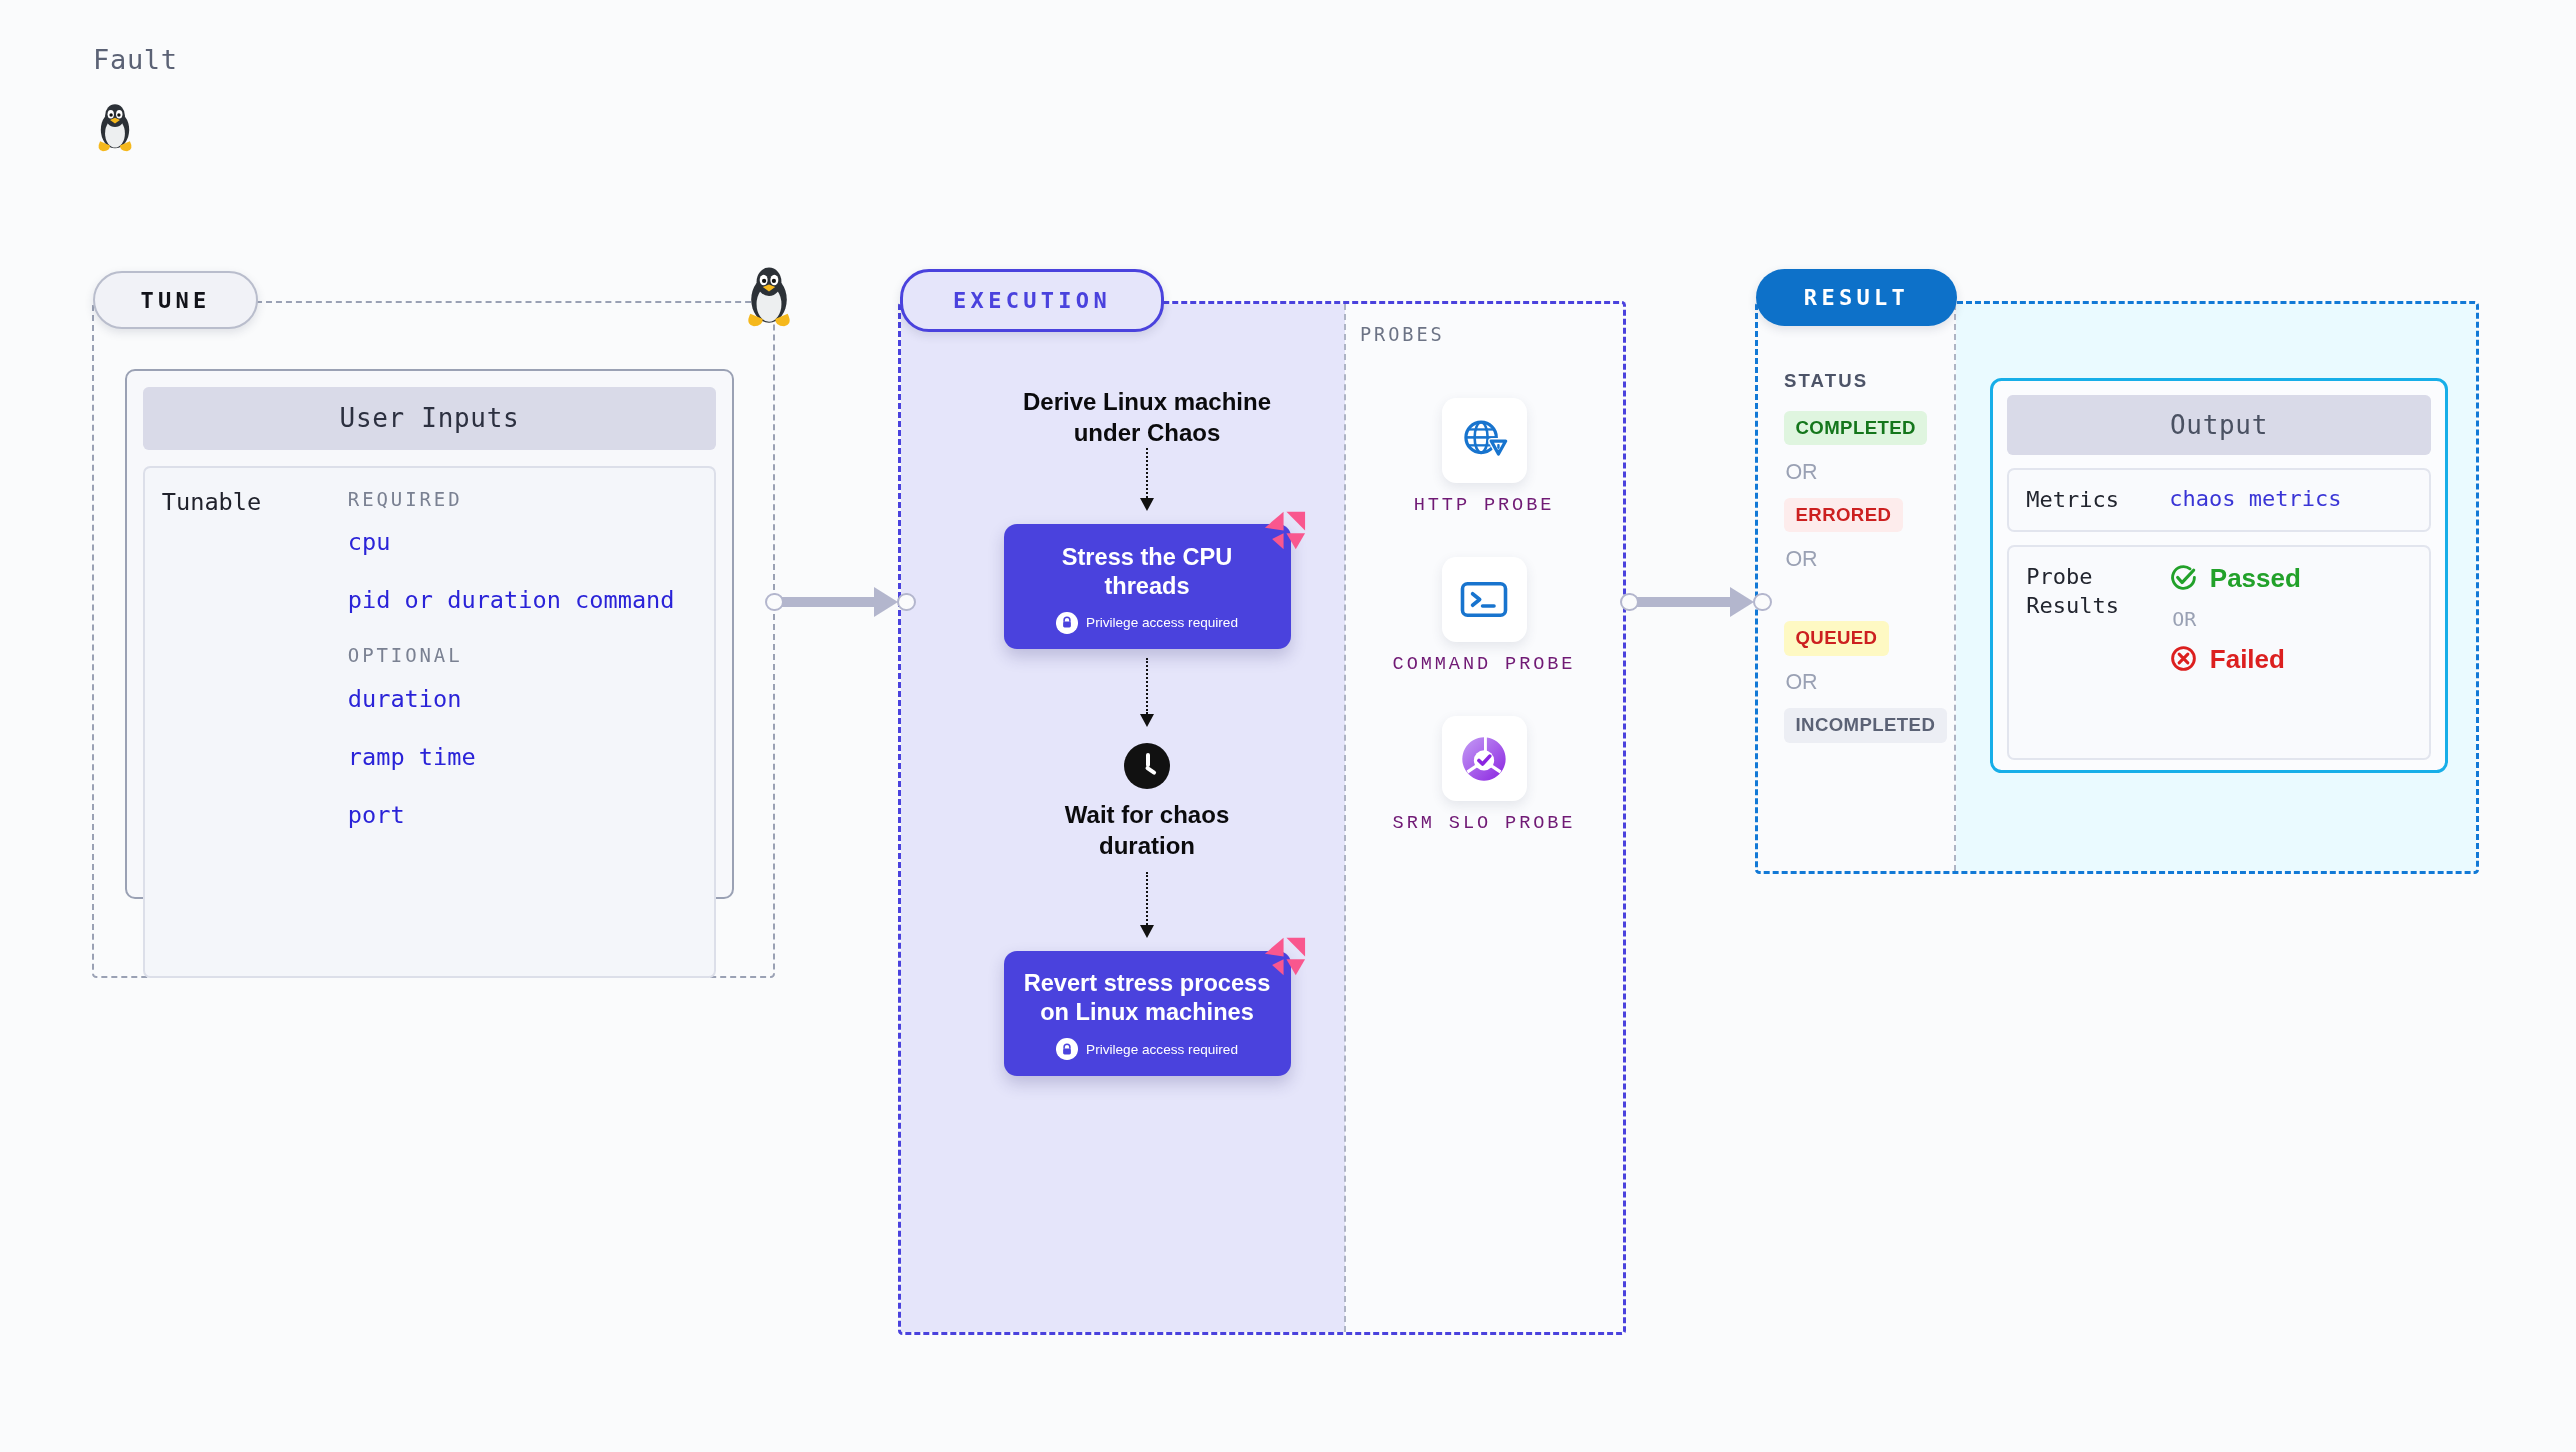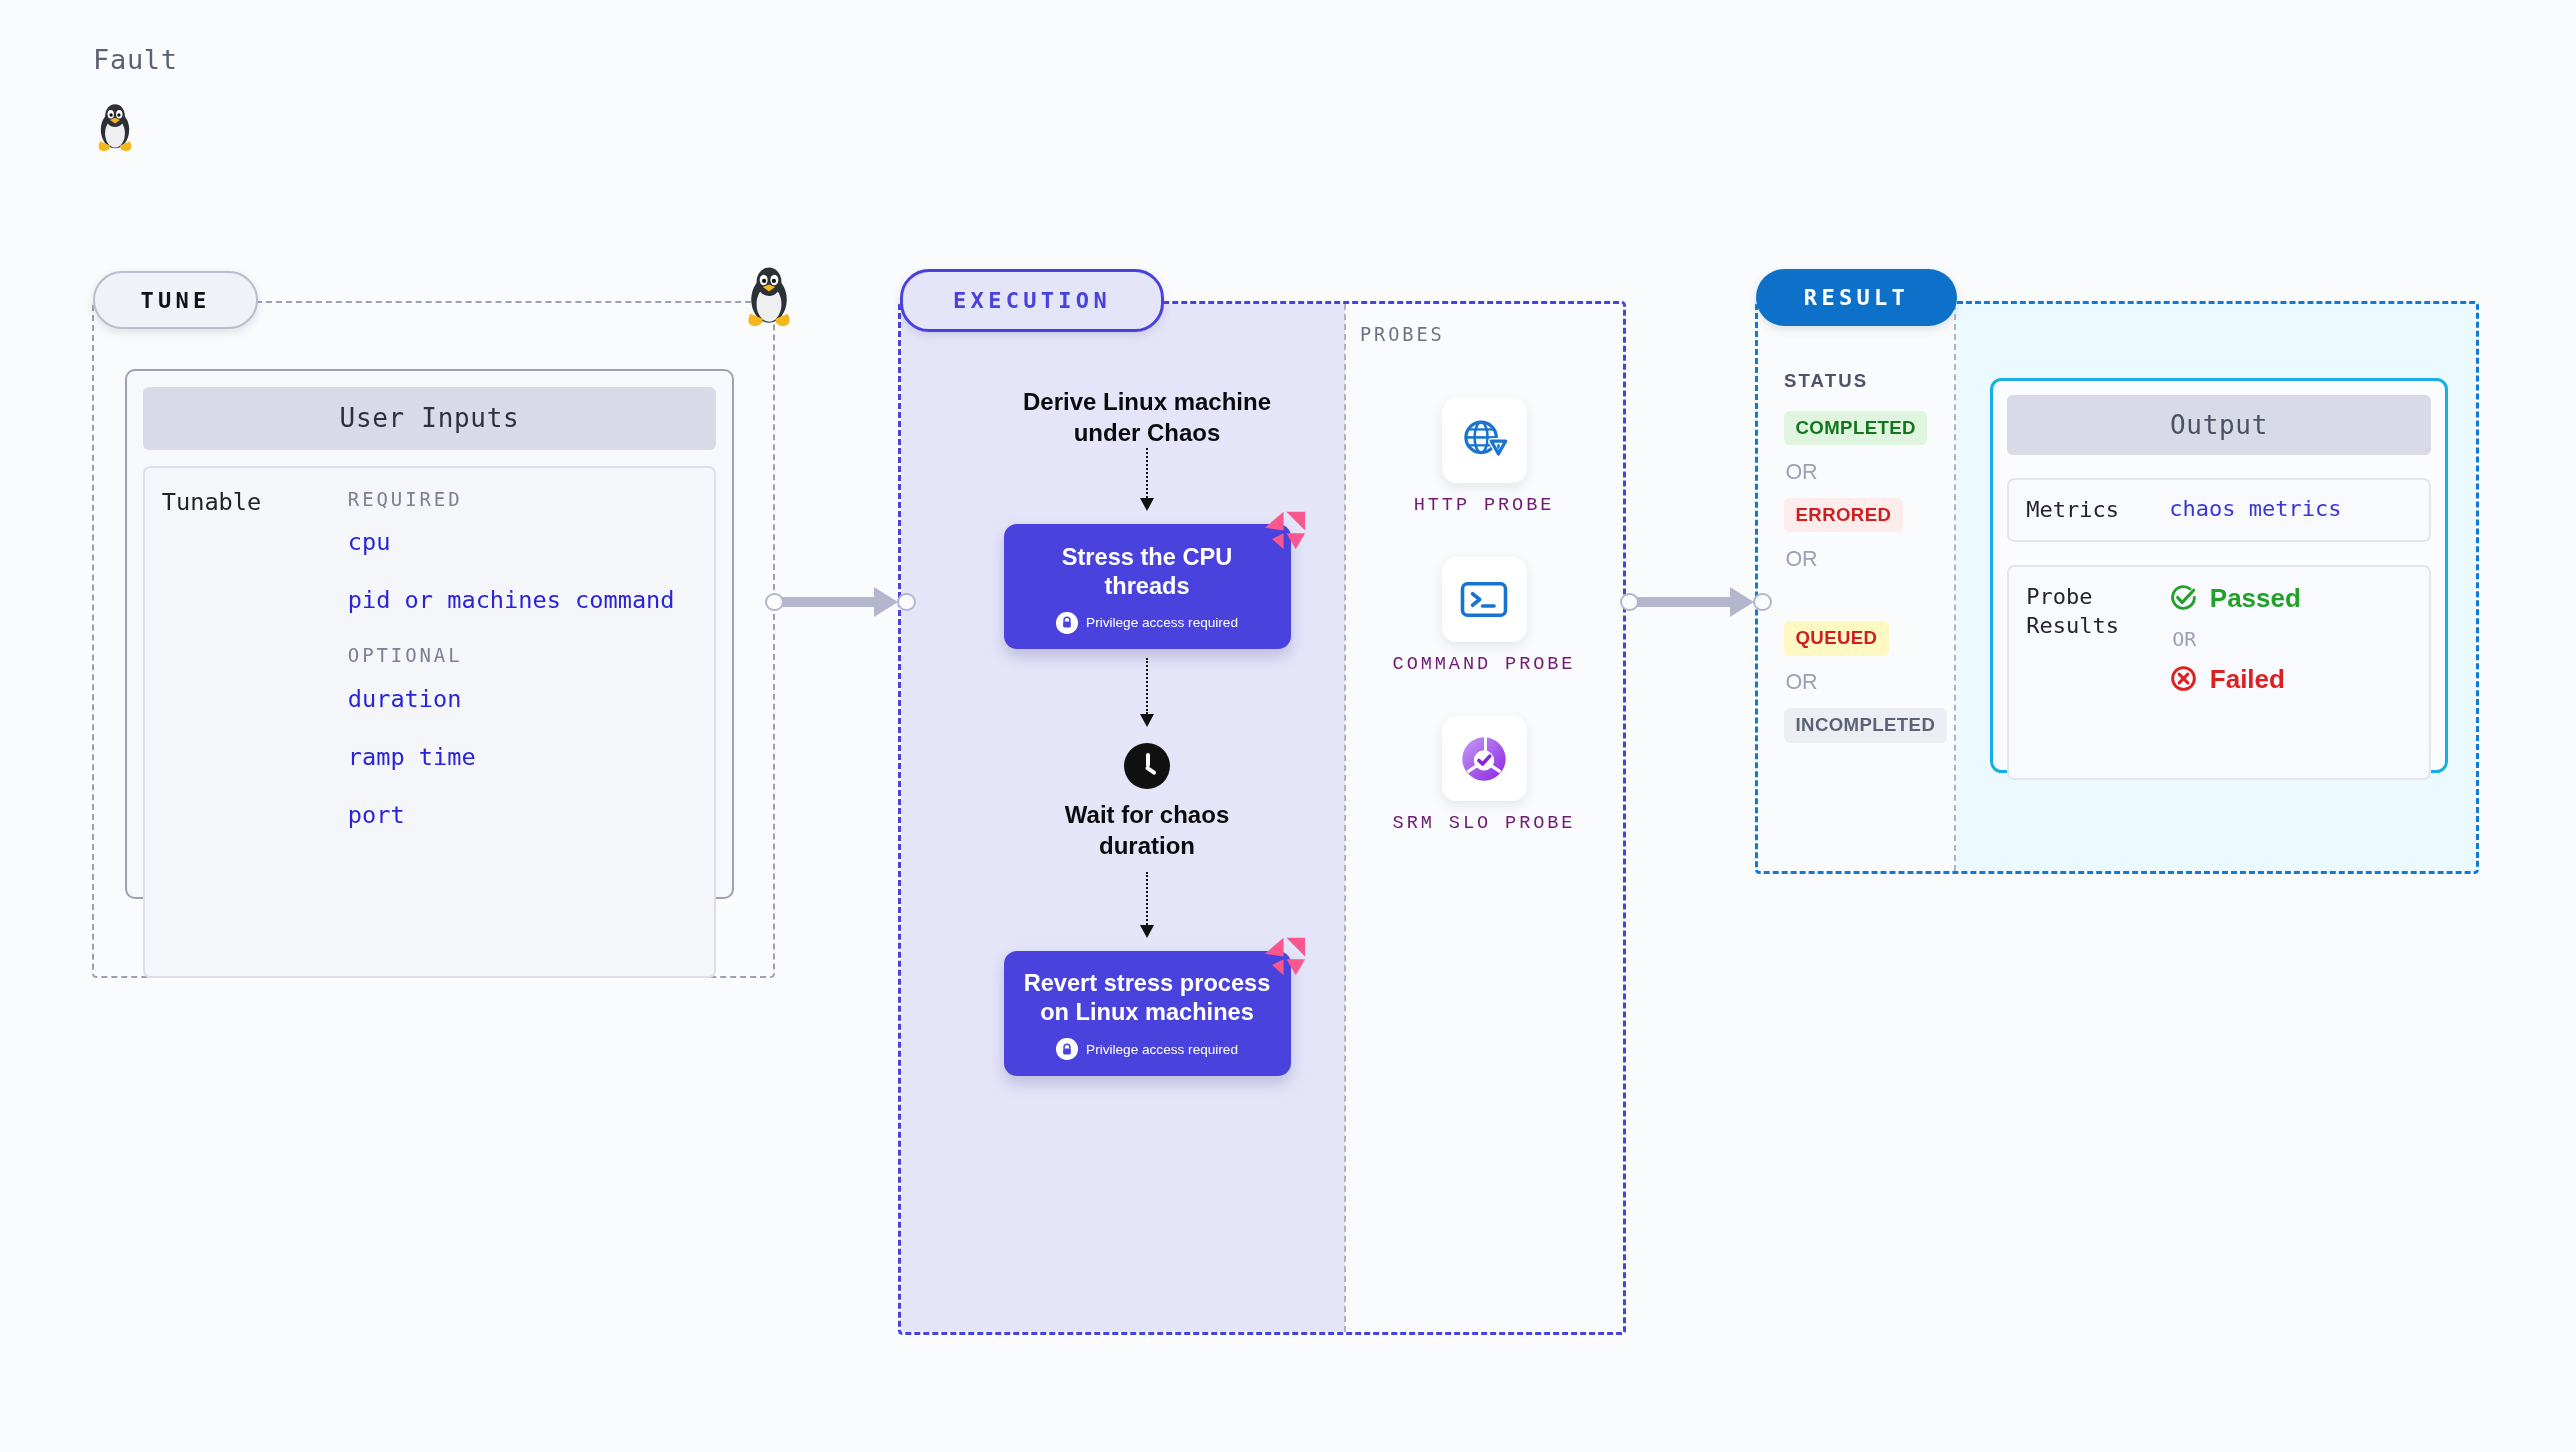--- a/index.html
+++ b/index.html
@@ -83,21 +83,21 @@
   #result-divider{position:absolute;left:1954px;top:304px;width:0;height:567px;border-left:2.1px dashed #aeb4c4;}
   #result-pill{left:1756px;top:269px;width:201px;height:57px;background:#0d71c9;color:#fff;font-size:22px;border:none;}
   #status-col{position:absolute;left:1784px;top:370px;width:172px;z-index:6;}
   #status-label{font-size:18.6px;font-weight:bold;color:#4d5costa;color:#4d5468;letter-spacing:2.1px;margin-bottom:18.6px;}
   .badge{display:inline-block;padding:6.4px 11.5px;border-radius:5.7px;font-size:18.6px;font-weight:bold;letter-spacing:0.4px;}
   .or{font-size:21.5px;color:#9aa1b4;margin:14.3px 0 13px 1.4px;}
   #output-card{position:absolute;left:1990px;top:378px;width:458px;height:395px;
     background:#fbfcfe;border:3.6px solid #17aee8;border-radius:11.5px;box-sizing:border-box;padding:14.3px;z-index:6;}
   #output-header{height:60px;background:#d9dae8;border-radius:5.7px;display:flex;align-items:center;justify-content:center;
     font-family:"DejaVu Sans Mono", monospace;font-size:26px;color:#4a5162;letter-spacing:0.7px;}
-  .out-row{margin-top:23px;border:2.1px solid #e2e5ee;border-radius:7.2px;background:#f9fafd;
+  .out-row{margin-top:13px;border:2.1px solid #e2e5ee;border-radius:7.2px;background:#f9fafd;
     box-sizing:border-box;padding:15.8px 17px;display:flex;}
   .out-key{font-family:"DejaVu Sans Mono", monospace;font-size:22px;color:#22252f;width:143px;flex:none;line-height:1.3;}
   .out-val{font-family:"DejaVu Sans Mono", monospace;font-size:22px;color:#3a35d6;}
   .res-line{display:flex;align-items:center;gap:11.5px;}
   .res-line .txt{font-size:26px;font-weight:bold;}
   .res-or{font-family:"DejaVu Sans Mono", monospace;font-size:20px;color:#9aa1b4;margin:13px 0 13px 2.9px;}
 
   
   .conn{position:absolute;z-index:15;}
   .conn .bar{position:absolute;left:10px;top:10px;height:10px;background:#b3b6cd;}
@@ -145,21 +145,21 @@
   </svg>
 </div>
 
 <div id="user-inputs-card">
   <div id="user-inputs-header">User Inputs</div>
   <div id="tunable-box">
     <div id="tunable-label">Tunable</div>
     <div id="tunable-list">
       <div class="group-label">REQUIRED</div>
       <div class="tunable-item">cpu</div>
-      <div class="tunable-item">pid or machines command</div>
+      <div class="tunable-item">pid or duration command</div>
       <div class="group-label">OPTIONAL</div>
       <div class="tunable-item">duration</div>
       <div class="tunable-item">ramp time</div>
       <div class="tunable-item">port</div>
     </div>
   </div>
 </div>
 
 <div class="conn" style="left:765px;top:587px;width:150px;height:30px;">
   <div class="bar" style="width:107px;"></div>

